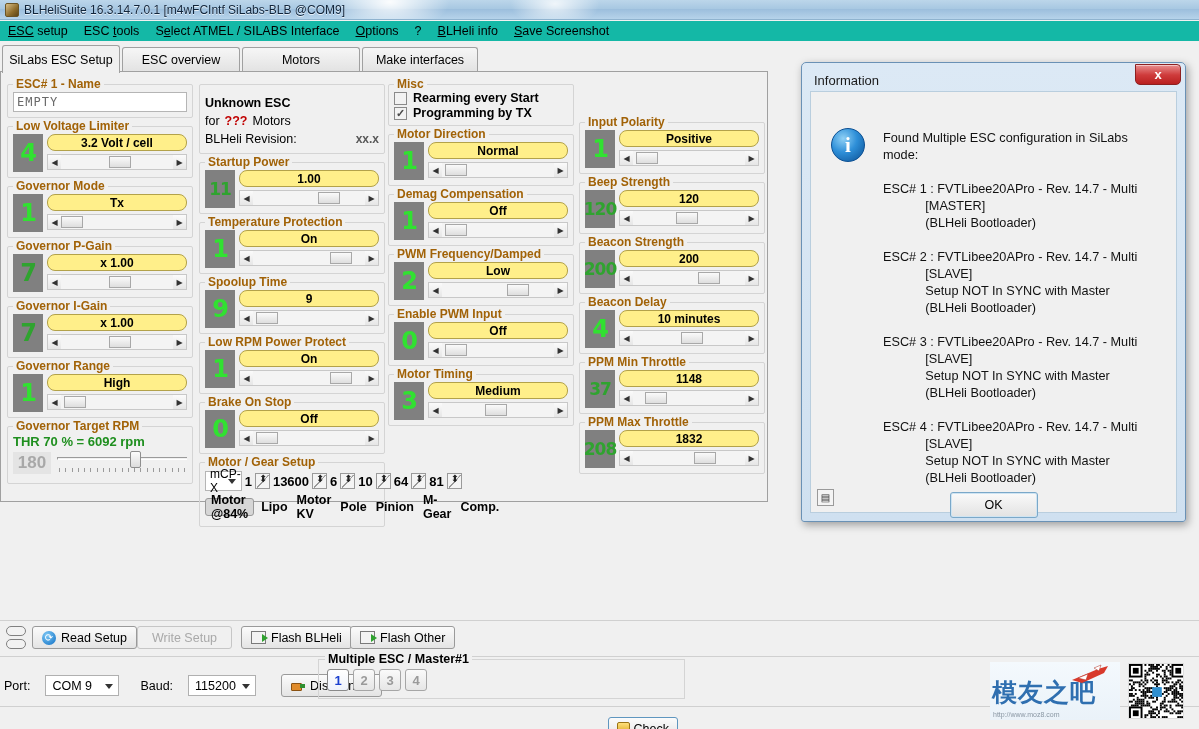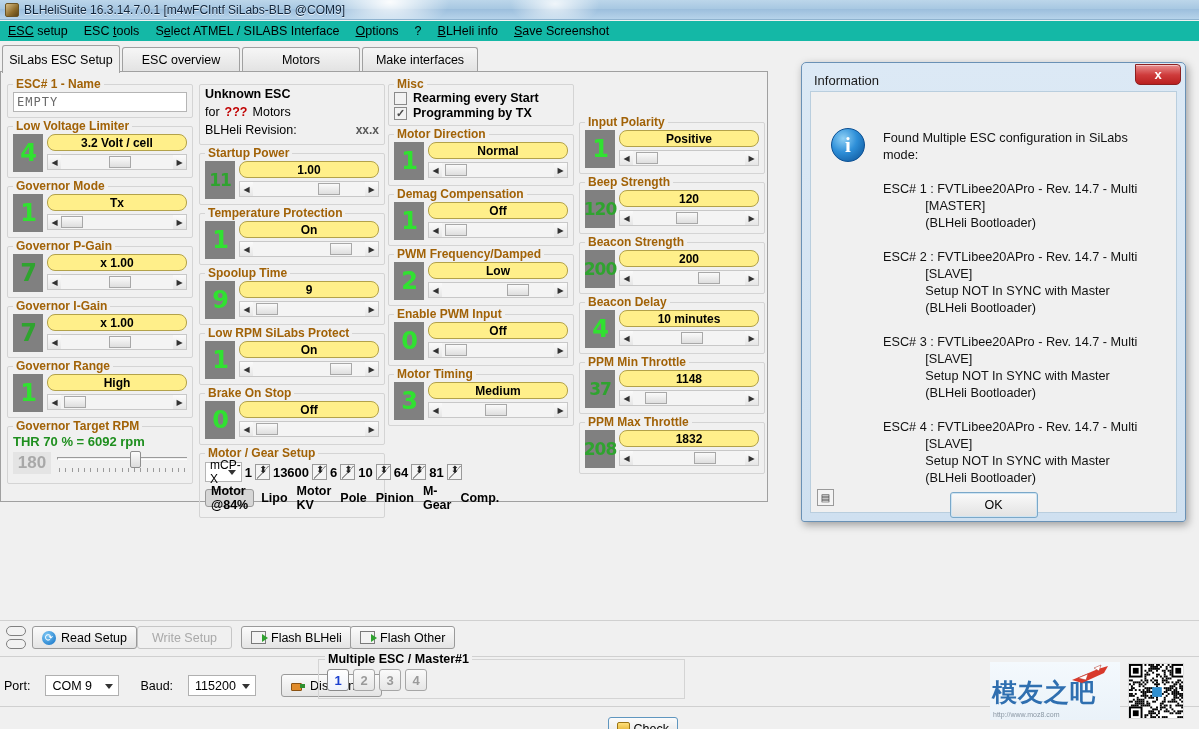--- a/index.html
+++ b/index.html
@@ -528,21 +528,21 @@
                 <i></i>
                 <i></i>
                 <i></i>
               </div>
           </div>
         </div>
       </div>
     </div>
 
     <div class="col c1">
-      <div class="gbox" style="padding-top:0;">
+      <div class="gbox" style="padding-top:9px;">
         <div class="escinfo">
           <div style="font-weight:bold;">Unknown ESC</div>
           <div class="row2">
             <span>for</span>
             <span class="qmark" style="margin:0 5px">???</span>
             <span>Motors</span>
           </div>
           <div class="row2">
             <span>BLHeli Revision:</span>
             <span class="revval">xx.x</span>
@@ -592,21 +592,21 @@
                   <div class="arrow">◀</div>
                   <div class="track">
                     <div class="thumb" style="left: calc(6% - 4px);"></div>
                   </div>
                   <div class="arrow">▶</div>
                 </div>
               </div>
             </div>
           </div>
           <div class="gbox">
-            <div class="glabel">Low RPM SiLabs Protect</div>
+            <div class="glabel">Low RPM Power Protect</div>
             <div class="prow">
               <div class="numbox">1</div>
               <div class="pstack">
                 <div class="valbox">On</div>
                 <div class="sbar">
                   <div class="arrow">◀</div>
                   <div class="track">
                     <div class="thumb" style="left: calc(72% - 4px);"></div>
                   </div>
                   <div class="arrow">▶</div>

